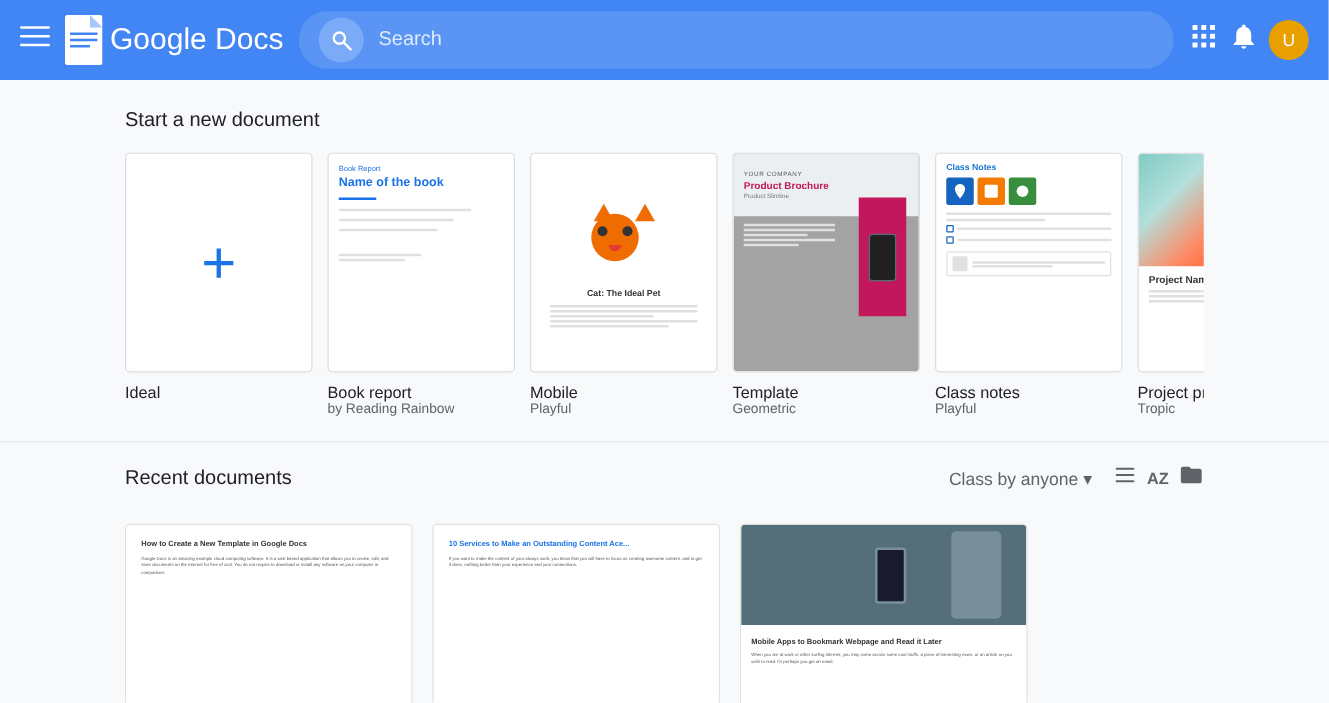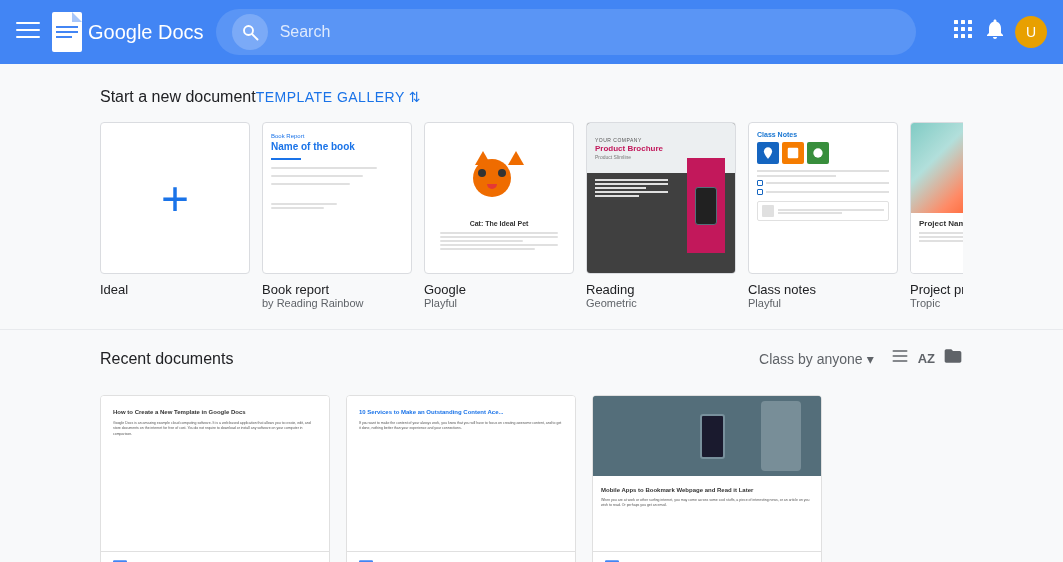--- a/index.html
+++ b/index.html
@@ -9,21 +9,21 @@
     .header {
       background: #4285f4;
       display: flex;
       align-items: center;
       padding: 0 16px;
       height: 64px;
       gap: 12px;
     }
     .header-menu-icon { color: white; cursor: pointer; font-size: 20px; }
     .header-logo { display: flex; align-items: center; gap: 6px; }
-    .logo-text { color: white; font-size: 20px; font-weight: 400; }
+    .logo-text { color: white; font-size: 24px; font-weight: 400; }
     .search-bar {
       flex: 1;
       background: #5a95f5;
       border-radius: 24px;
       display: flex;
       align-items: center;
       padding: 0 16px;
       height: 46px;
       gap: 12px;
       max-width: 700px;
@@ -76,21 +76,21 @@
 
     .templates-grid {
       display: flex;
       gap: 12px;
       overflow: hidden;
     }
 
     .template-item { cursor: pointer; flex-shrink: 0; }
     .template-thumb {
       width: 150px;
-      height: 152px;
+      height: 176px;
       border: 1px solid #dadce0;
       border-radius: 4px;
       overflow: hidden;
       background: white;
       display: flex;
       align-items: center;
       justify-content: center;
       margin-bottom: 8px;
       position: relative;
     }
@@ -250,24 +250,20 @@
       </svg>
     </div>
     <div class="avatar">U</div>
   </div>
 </div>
 
 <div class="main">
 
   <div class="templates-header">
     <span class="templates-title">Start a new document</span>
-    <div class="template-gallery-btn">
-      <span>TEMPLATE GALLERY</span>
-      <span>⇅</span>
-    </div>
   </div>
 
   <div class="templates-grid">
 
     <div class="template-item">
       <div class="template-thumb blank-thumb">
         <span class="plus-icon">+</span>
       </div>
       <div class="template-name">Ideal</div>
     </div>
@@ -307,46 +303,46 @@
           <div style="font-size:7px;font-weight:bold;color:#333;text-align:center;margin-bottom:3px;">Cat: The Ideal Pet</div>
           <div style="width:90%;">
             <div style="height:2px;background:#e0e0e0;margin:2px 0;border-radius:1px;"></div>
             <div style="height:2px;background:#e0e0e0;margin:2px 0;border-radius:1px;"></div>
             <div style="height:2px;background:#e0e0e0;margin:2px 0;border-radius:1px;width:70%;"></div>
             <div style="height:2px;background:#e0e0e0;margin:2px 0;border-radius:1px;"></div>
             <div style="height:2px;background:#e0e0e0;margin:2px 0;border-radius:1px;width:80%;"></div>
           </div>
         </div>
       </div>
-      <div class="template-name">Google</div>
+      <div class="template-name">Mobile</div>
       <div class="template-sub">Playful</div>
     </div>
 
     <div class="template-item">
       <div class="template-thumb" style="padding:0;overflow:hidden;position:relative;">
-        <div style="width:100%;height:100%;background:#404040;position:relative;">
+        <div style="width:100%;height:100%;background:#a3a3a3;position:relative;">
           <div style="background:#eceff1;height:50px;padding:6px 8px;display:flex;flex-direction:column;justify-content:center;">
             <div style="font-size:5px;color:#555;text-transform:uppercase;letter-spacing:0.5px;">Your Company</div>
             <div style="font-size:8px;font-weight:bold;color:#c2185b;margin:1px 0;">Product Brochure</div>
             <div style="font-size:5px;color:#777;">Product Slimline</div>
           </div>
           <div style="padding:4px 8px;font-size:4px;color:#666;line-height:1.5;width:60%;">
             <div style="height:2px;background:#e0e0e0;margin:2px 0;"></div>
             <div style="height:2px;background:#e0e0e0;margin:2px 0;"></div>
             <div style="height:2px;background:#e0e0e0;margin:2px 0;width:70%;"></div>
             <div style="height:2px;background:#e0e0e0;margin:2px 0;"></div>
             <div style="height:2px;background:#e0e0e0;margin:2px 0;width:60%;"></div>
           </div>
 
           <div style="position:absolute;right:10px;top:35px;width:38px;height:95px;background:#c2185b;display:flex;align-items:center;justify-content:center;">
             <div style="width:22px;height:38px;background:#212121;border-radius:3px;border:1.5px solid #546e7a;"></div>
           </div>
         </div>
       </div>
-      <div class="template-name">Reading</div>
+      <div class="template-name">Template</div>
       <div class="template-sub">Geometric</div>
     </div>
 
     <div class="template-item">
       <div class="template-thumb" style="padding:0;overflow:hidden;">
         <div class="cn-wrapper">
           <div class="cn-header">Class Notes</div>
           <div class="cn-icon-row">
             <div class="cn-ico" style="display:flex;align-items:center;justify-content:center;">
               <svg width="14" height="14" viewBox="0 0 24 24" fill="white">

